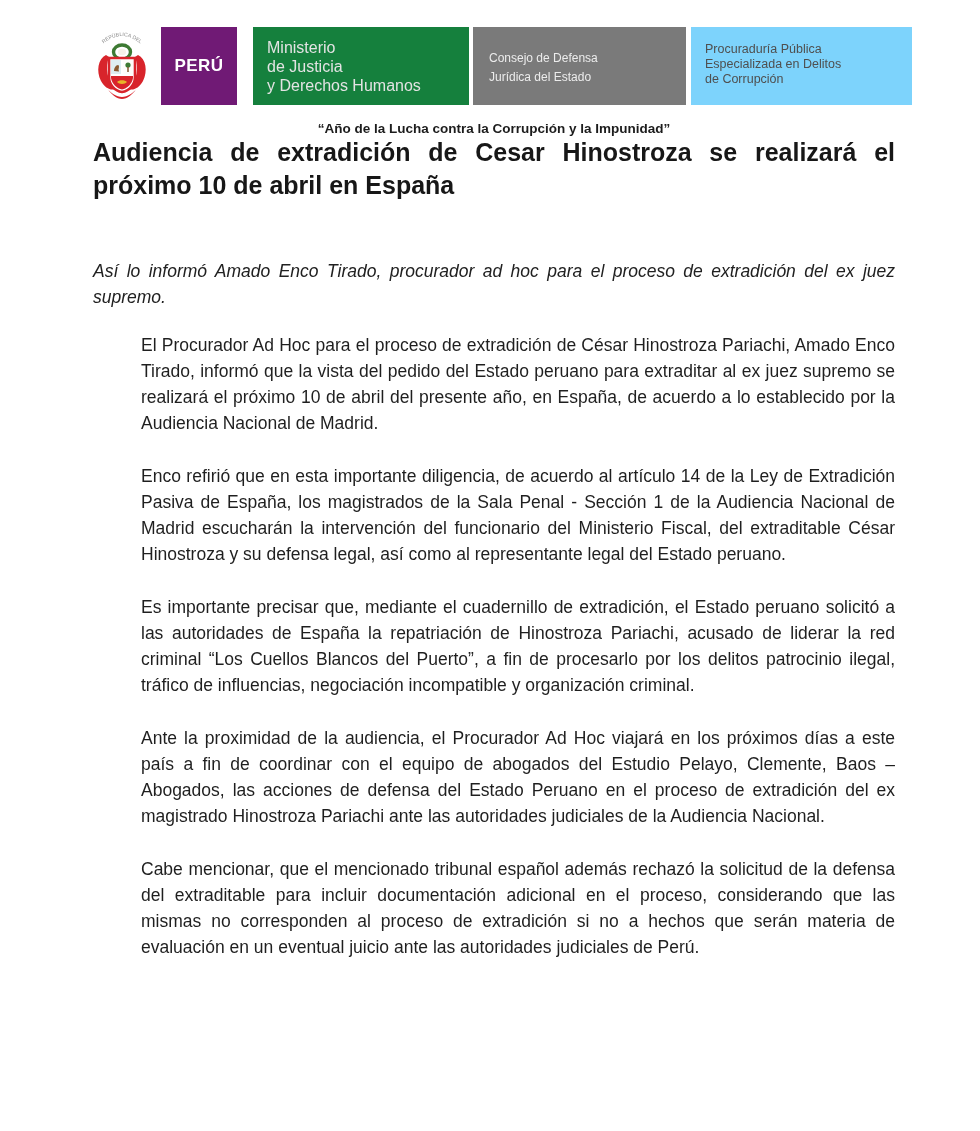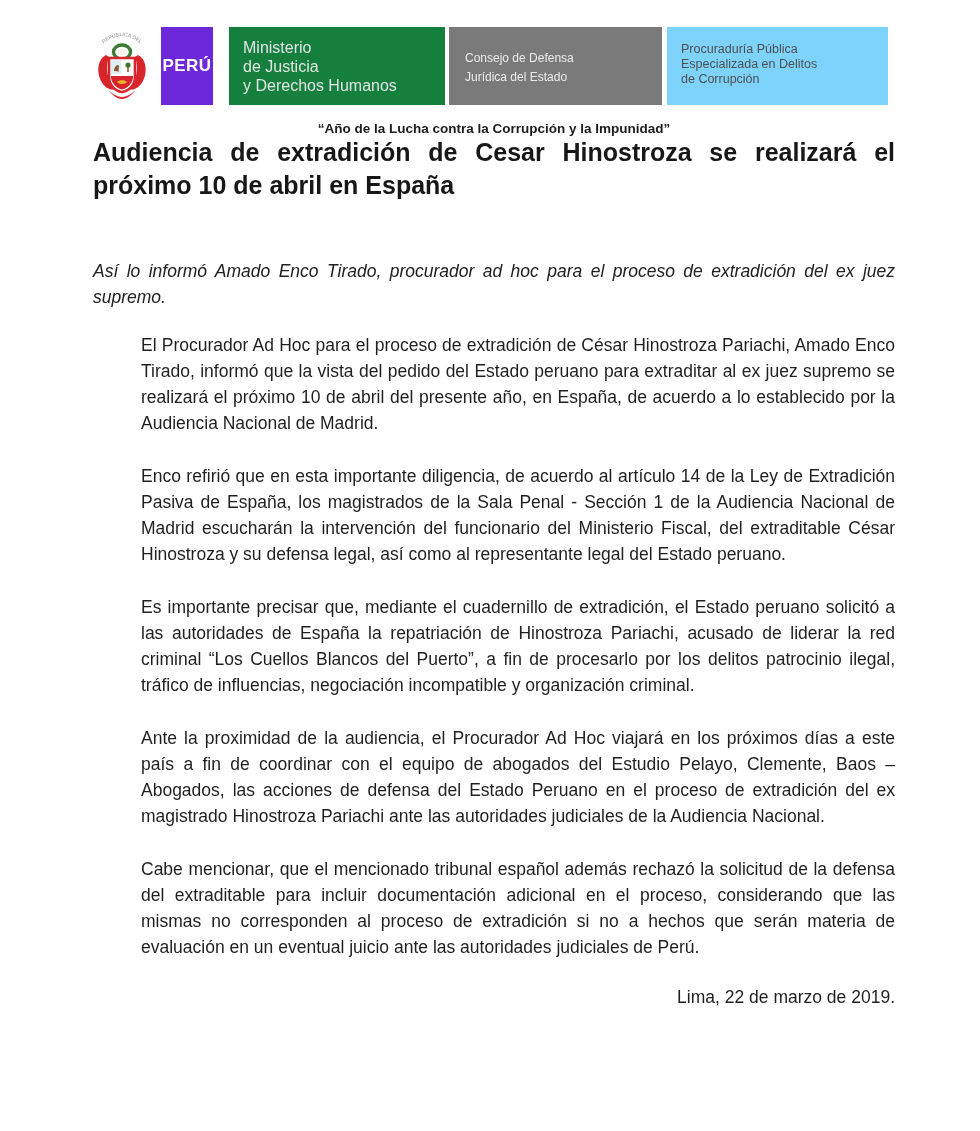--- a/index.html
+++ b/index.html
@@ -24,23 +24,23 @@
     height: 78px;
   }
   .emblem-wrap {
     width: 58px;
     height: 82px;
     margin-top: -2px;
     flex: 0 0 auto;
   }
   .box { flex: 0 0 auto; }
   .box-red {
-    width: 52px;
+    width: 76px;
     margin-left: 10px;
-    background: #6d28d9;
+    background: #701a75;
     color: #ffffff;
     font-size: 17px;
     font-weight: bold;
     letter-spacing: 0.5px;
     display: flex;
     align-items: center;
     justify-content: center;
   }
   .box-dark {
     width: 216px;
@@ -174,15 +174,14 @@
   <div class="lead">Así lo informó Amado Enco Tirado, procurador ad hoc para el proceso de extradición del ex juez supremo.</div>
 
   <div class="body-text">
     <p>El Procurador Ad Hoc para el proceso de extradición de César Hinostroza Pariachi, Amado Enco Tirado, informó que la vista del pedido del Estado peruano para extraditar al ex juez supremo se realizará el próximo 10 de abril del presente año, en España, de acuerdo a lo establecido por la Audiencia Nacional de Madrid.</p>
     <p>Enco refirió que en esta importante diligencia, de acuerdo al artículo 14 de la Ley de Extradición Pasiva de España, los magistrados de la Sala Penal - Sección 1 de la Audiencia Nacional de Madrid escucharán la intervención del funcionario del Ministerio Fiscal, del extraditable César Hinostroza y su defensa legal, así como al representante legal del Estado peruano.</p>
     <p>Es importante precisar que, mediante el cuadernillo de extradición, el Estado peruano solicitó a las autoridades de España la repatriación de Hinostroza Pariachi, acusado de liderar la red criminal “Los Cuellos Blancos del Puerto”, a fin de procesarlo por los delitos patrocinio ilegal, tráfico de influencias, negociación incompatible y organización criminal.</p>
     <p>Ante la proximidad de la audiencia, el Procurador Ad Hoc viajará en los próximos días a este país a fin de coordinar con el equipo de abogados del Estudio Pelayo, Clemente, Baos – Abogados, las acciones de defensa del Estado Peruano en el proceso de extradición del ex magistrado Hinostroza Pariachi ante las autoridades judiciales de la Audiencia Nacional.</p>
     <p>Cabe mencionar, que el mencionado tribunal español además rechazó la solicitud de la defensa del extraditable para incluir documentación adicional en el proceso, considerando que las mismas no corresponden al proceso de extradición si no a  hechos que serán materia de evaluación en un eventual juicio ante las autoridades judiciales de Perú.</p>
   </div>
 
-  <div class="dateline">Lima, 22 de marzo de 2019.</div>
 
 </div>
 
 </body></html>

